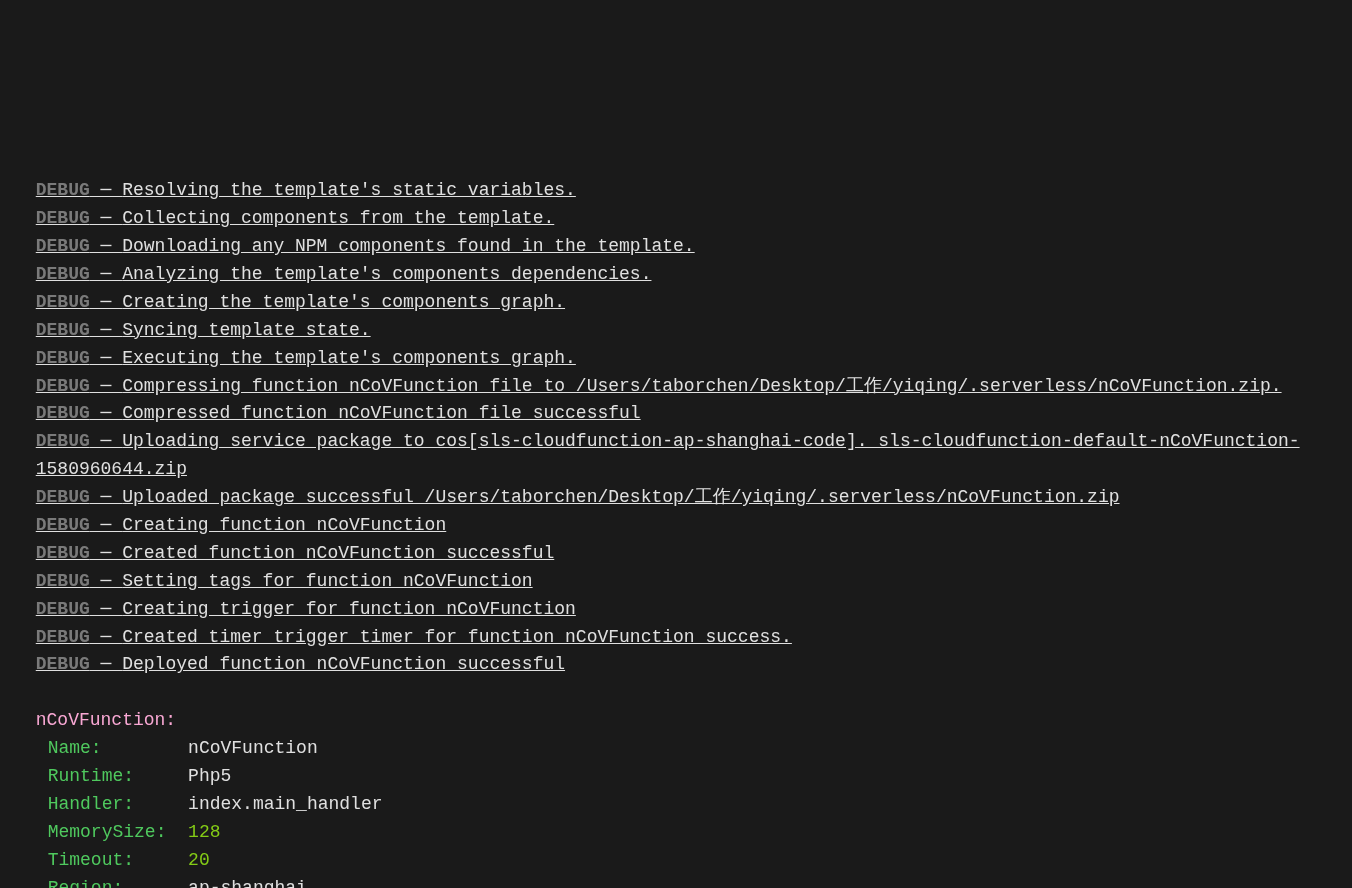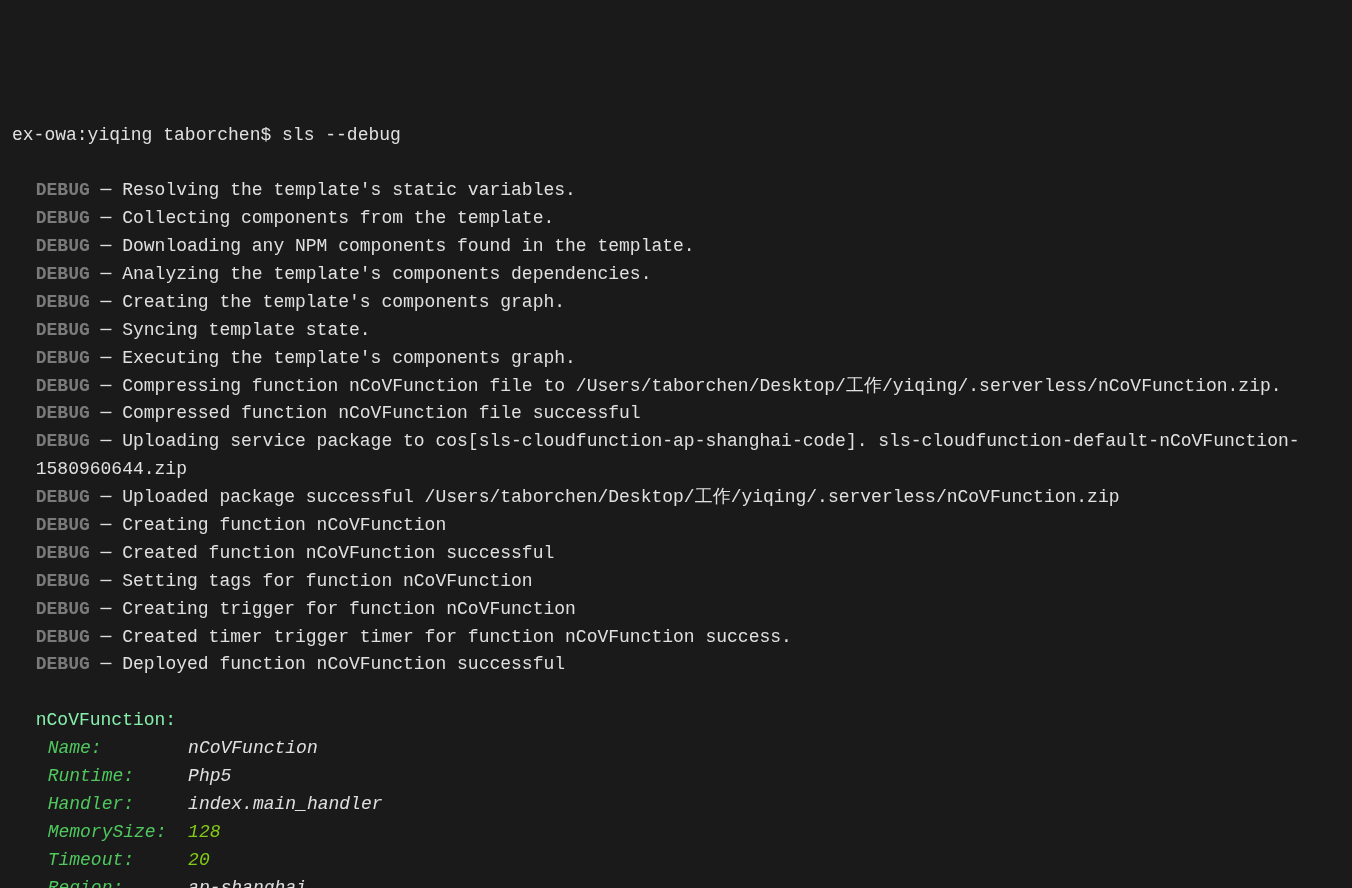--- a/index.html
+++ b/index.html
@@ -15,53 +15,53 @@
       line-height: 1.55;
       padding: 10px 12px;
       white-space: pre-wrap;
       word-wrap: break-word;
     }
     .prompt {
       color: #e0e0e0;
     }
     .debug-line {
       display: block;
+      text-decoration: underline;
     }
     .debug-label {
       color: #7a7a7a;
       font-weight: 600;
     }
     .debug-dash {
       color: #e0e0e0;
     }
     .debug-msg {
       color: #e0e0e0;
     }
     .result-header {
-      color: #86efac;
+      color: #f9a8d4;
     }
     .result-key {
       color: #4fc95e;
     }
     .result-value-white {
       color: #e0e0e0;
     }
     .result-value-blue {
       color: #84cc16;
     }
     .indent-1 {
       padding-left: 2.2ch;
     }
     .indent-2 {
       padding-left: 3.3ch;
-      font-style: italic;
     }
   </style>
 </head>
 <body>
 
 
 
-<div><span class="prompt">ex-owa:yiqing taborchen$ sls --debug</span>
+<div>
 <div> </div><div id="debug-container"><div class="debug-line indent-1"><span class="debug-label">DEBUG</span><span class="debug-dash"> ─ </span><span class="debug-msg">Resolving the template's static variables.</span></div><div class="debug-line indent-1"><span class="debug-label">DEBUG</span><span class="debug-dash"> ─ </span><span class="debug-msg">Collecting components from the template.</span></div><div class="debug-line indent-1"><span class="debug-label">DEBUG</span><span class="debug-dash"> ─ </span><span class="debug-msg">Downloading any NPM components found in the template.</span></div><div class="debug-line indent-1"><span class="debug-label">DEBUG</span><span class="debug-dash"> ─ </span><span class="debug-msg">Analyzing the template's components dependencies.</span></div><div class="debug-line indent-1"><span class="debug-label">DEBUG</span><span class="debug-dash"> ─ </span><span class="debug-msg">Creating the template's components graph.</span></div><div class="debug-line indent-1"><span class="debug-label">DEBUG</span><span class="debug-dash"> ─ </span><span class="debug-msg">Syncing template state.</span></div><div class="debug-line indent-1"><span class="debug-label">DEBUG</span><span class="debug-dash"> ─ </span><span class="debug-msg">Executing the template's components graph.</span></div><div class="debug-line indent-1"><span class="debug-label">DEBUG</span><span class="debug-dash"> ─ </span><span class="debug-msg">Compressing function nCoVFunction file to /Users/taborchen/Desktop/工作/yiqing/.serverless/nCoVFunction.zip.</span></div><div class="debug-line indent-1"><span class="debug-label">DEBUG</span><span class="debug-dash"> ─ </span><span class="debug-msg">Compressed function nCoVFunction file successful</span></div><div class="debug-line indent-1"><span class="debug-label">DEBUG</span><span class="debug-dash"> ─ </span><span class="debug-msg">Uploading service package to cos[sls-cloudfunction-ap-shanghai-code]. sls-cloudfunction-default-nCoVFunction-1580960644.zip</span></div><div class="debug-line indent-1"><span class="debug-label">DEBUG</span><span class="debug-dash"> ─ </span><span class="debug-msg">Uploaded package successful /Users/taborchen/Desktop/工作/yiqing/.serverless/nCoVFunction.zip</span></div><div class="debug-line indent-1"><span class="debug-label">DEBUG</span><span class="debug-dash"> ─ </span><span class="debug-msg">Creating function nCoVFunction</span></div><div class="debug-line indent-1"><span class="debug-label">DEBUG</span><span class="debug-dash"> ─ </span><span class="debug-msg">Created function nCoVFunction successful</span></div><div class="debug-line indent-1"><span class="debug-label">DEBUG</span><span class="debug-dash"> ─ </span><span class="debug-msg">Setting tags for function nCoVFunction</span></div><div class="debug-line indent-1"><span class="debug-label">DEBUG</span><span class="debug-dash"> ─ </span><span class="debug-msg">Creating trigger for function nCoVFunction</span></div><div class="debug-line indent-1"><span class="debug-label">DEBUG</span><span class="debug-dash"> ─ </span><span class="debug-msg">Created timer trigger timer for function nCoVFunction success.</span></div><div class="debug-line indent-1"><span class="debug-label">DEBUG</span><span class="debug-dash"> ─ </span><span class="debug-msg">Deployed function nCoVFunction successful</span></div></div><div> </div><div class="indent-1"><span class="result-header">nCoVFunction:</span></div><div id="result-container"><div class="indent-2"><span class="result-key">Name:</span><span>        </span><span class="result-value-white">nCoVFunction</span></div><div class="indent-2"><span class="result-key">Runtime:</span><span>     </span><span class="result-value-white">Php5</span></div><div class="indent-2"><span class="result-key">Handler:</span><span>     </span><span class="result-value-white">index.main_handler</span></div><div class="indent-2"><span class="result-key">MemorySize:</span><span>  </span><span class="result-value-blue">128</span></div><div class="indent-2"><span class="result-key">Timeout:</span><span>     </span><span class="result-value-blue">20</span></div><div class="indent-2"><span class="result-key">Region:</span><span>      </span><span class="result-value-white">ap-shanghai</span></div></div></div>
 
 
 
 
 </body></html>

